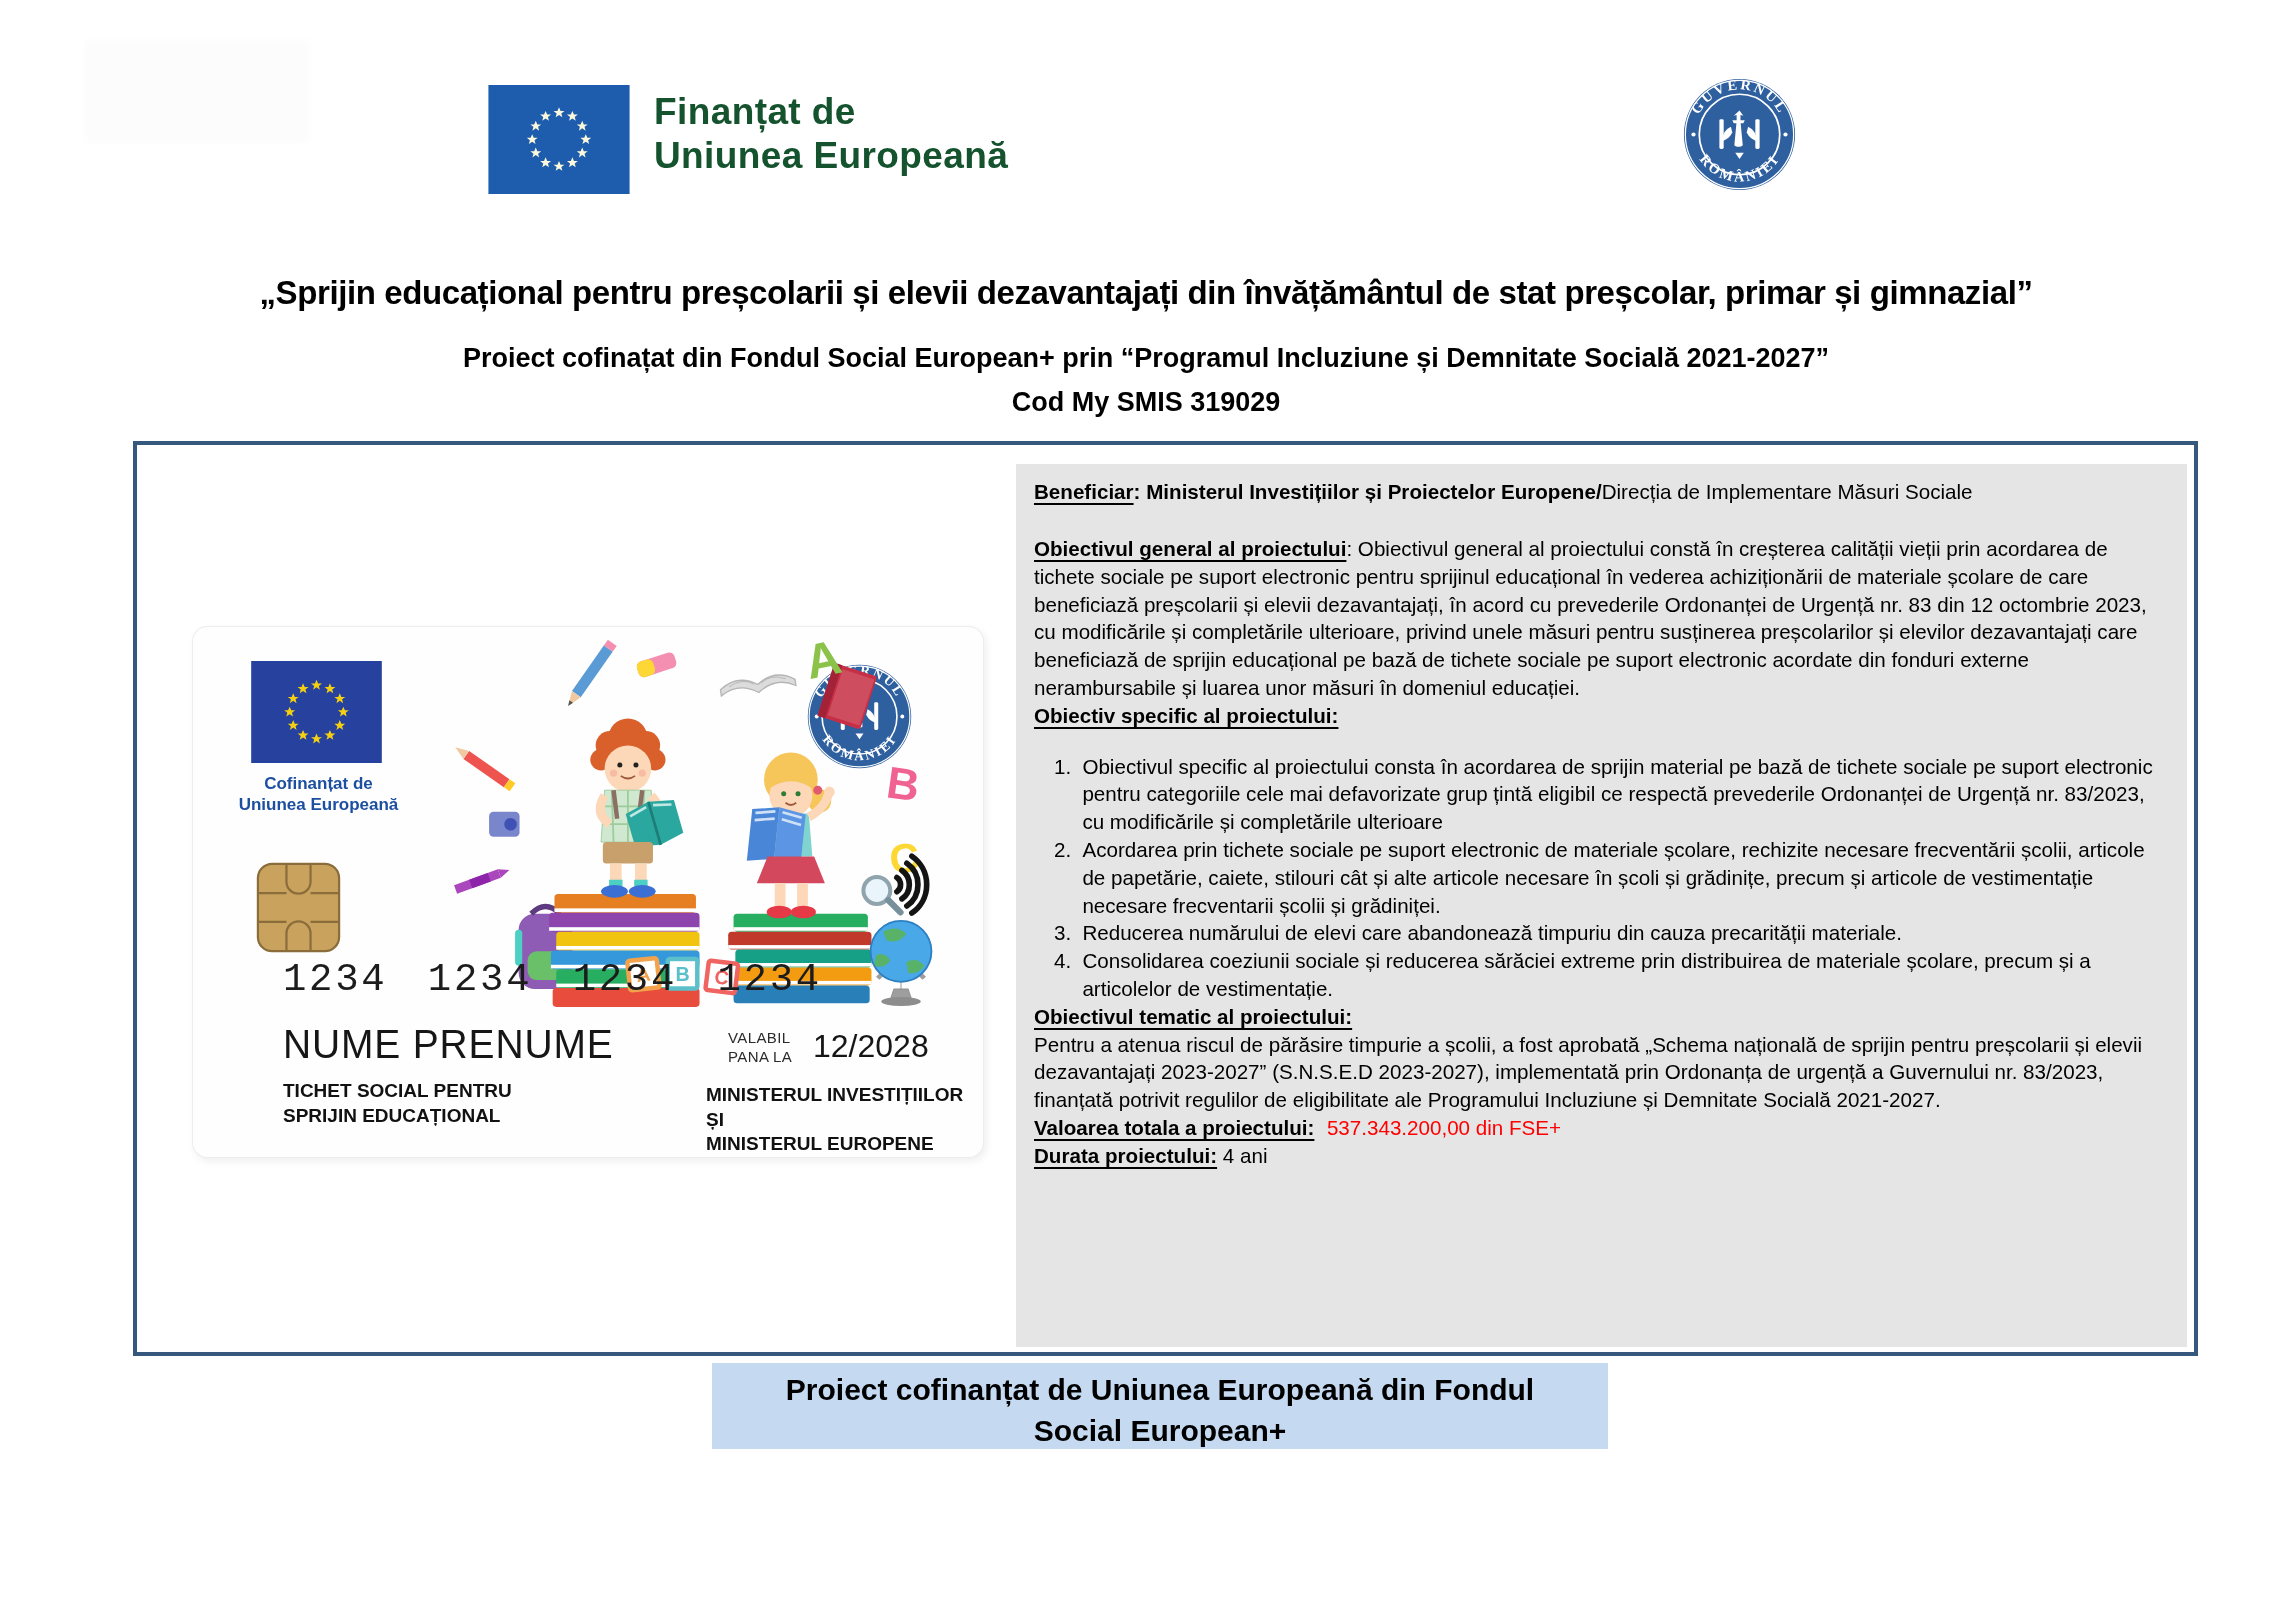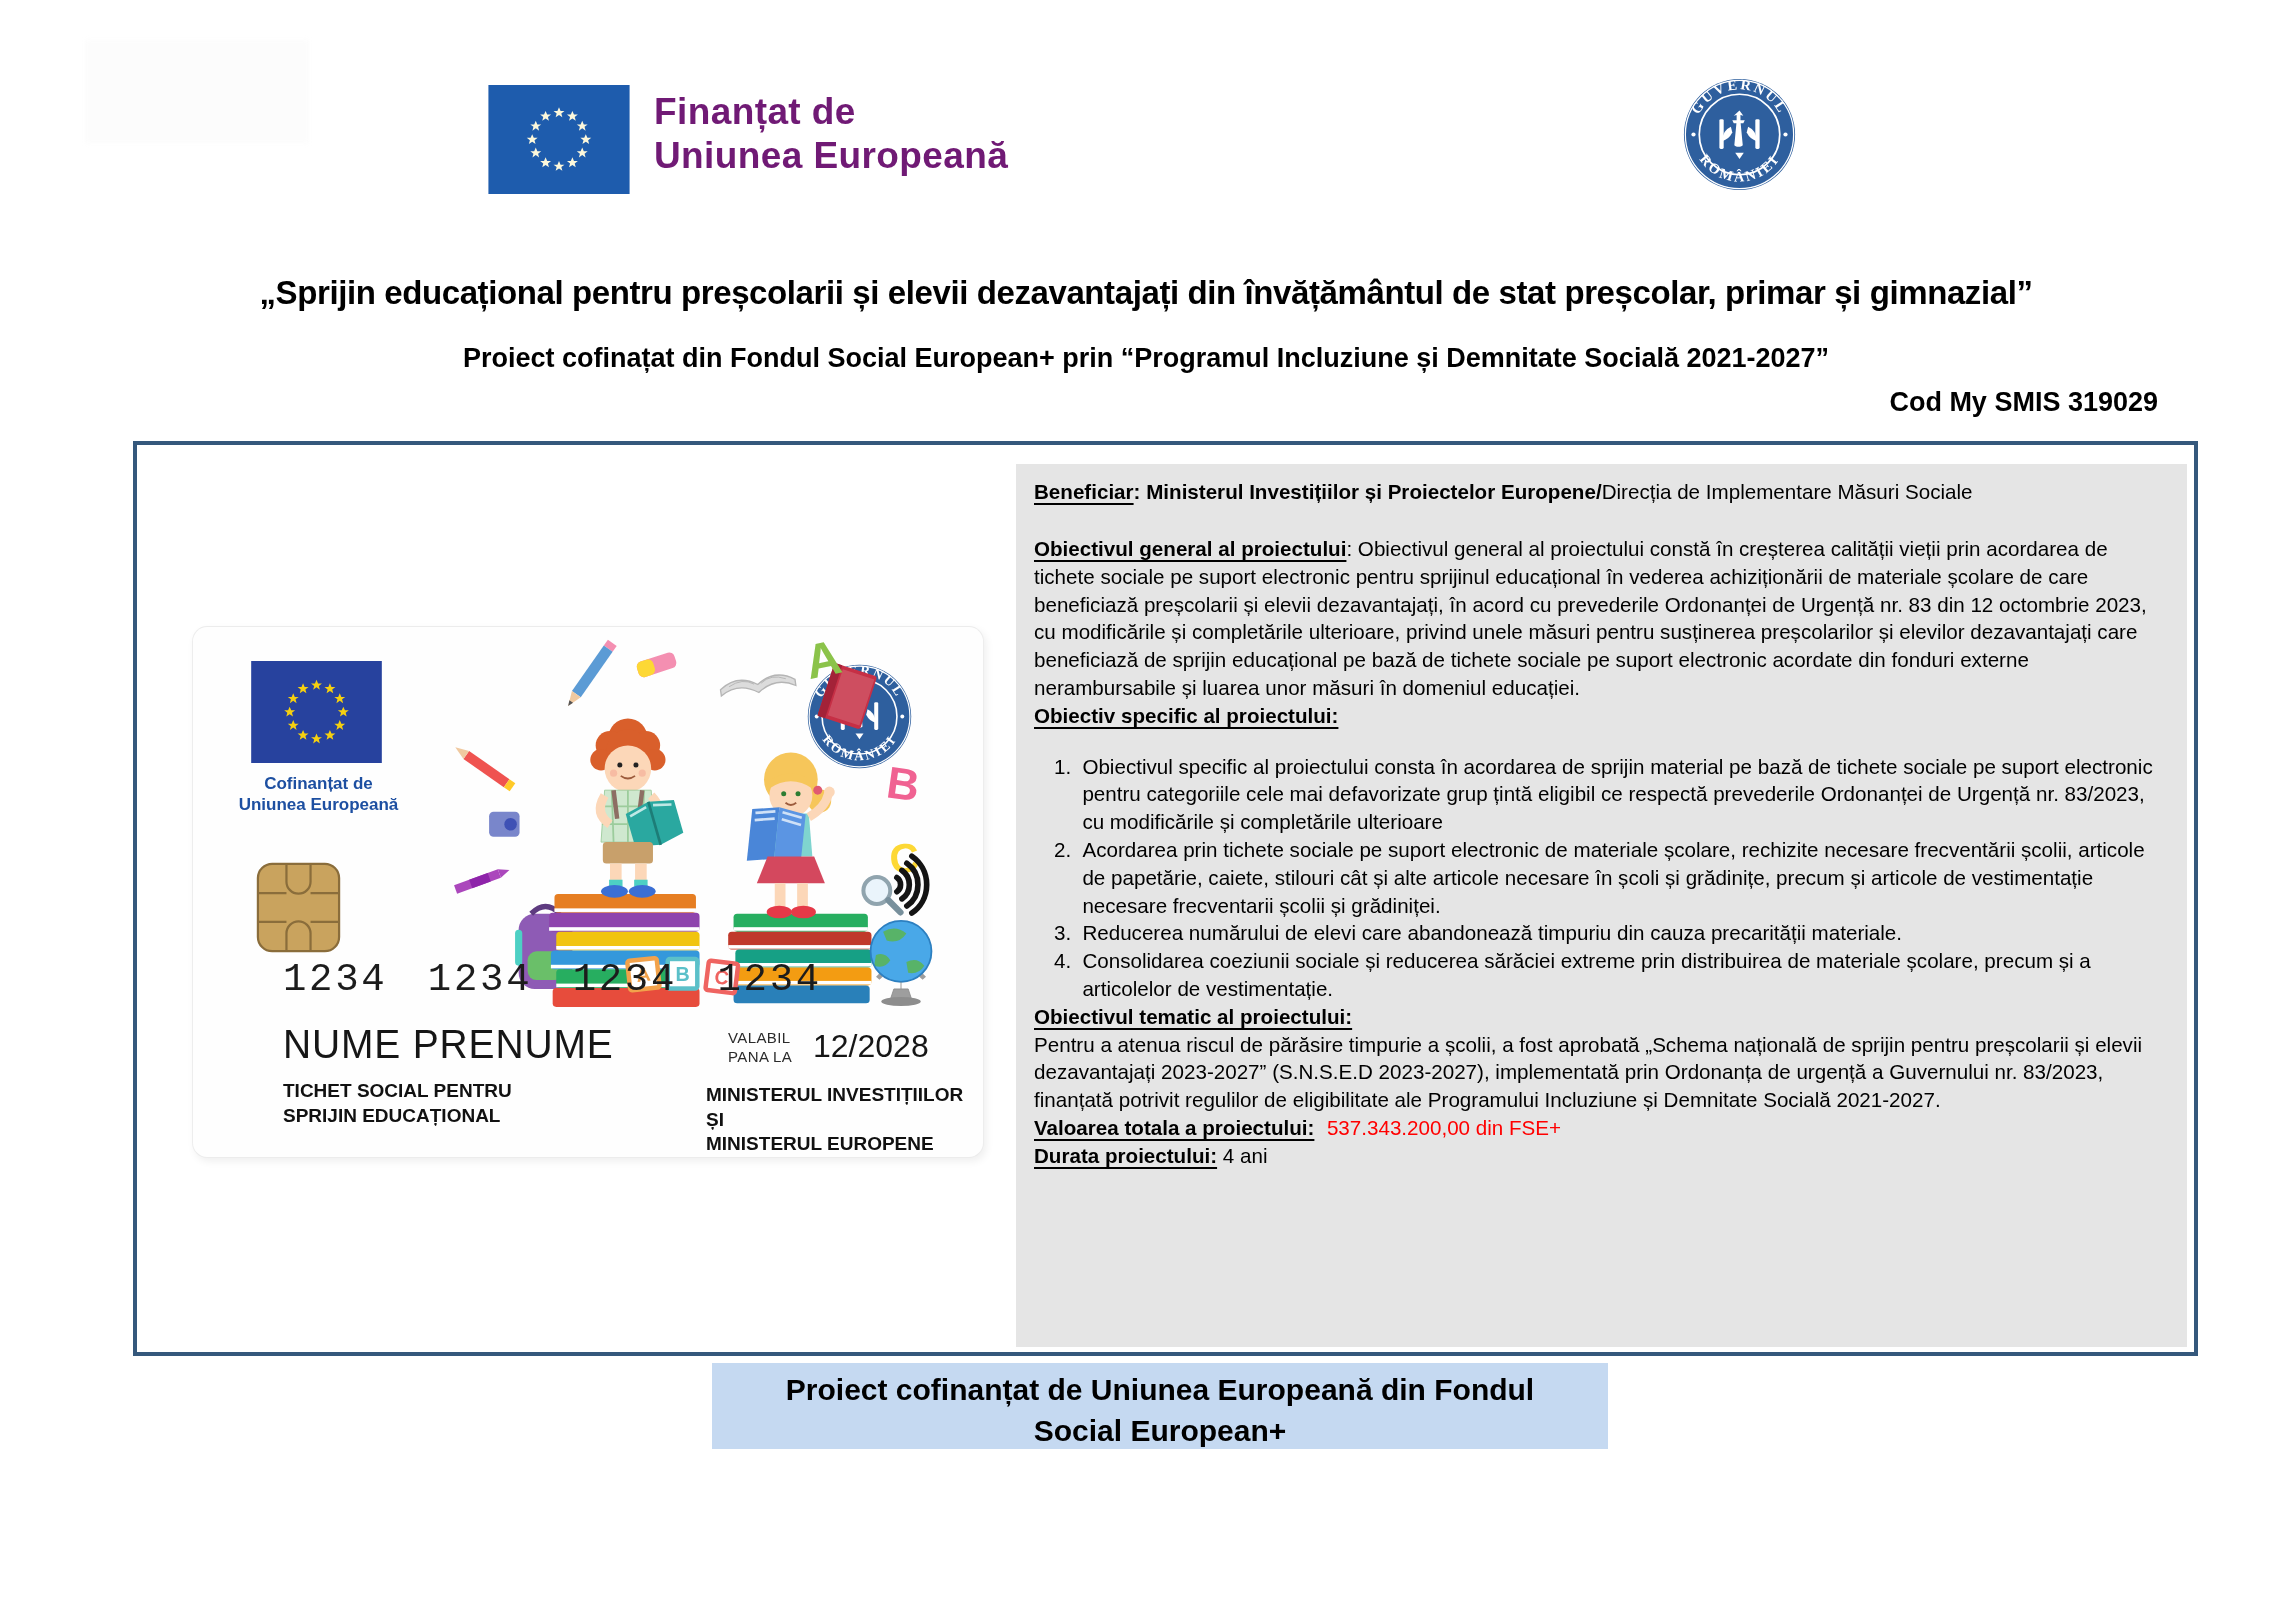--- a/index.html
+++ b/index.html
@@ -5,29 +5,29 @@
   html,body{margin:0;padding:0;}
   body{
     width:2293px;height:1621px;position:relative;background:#ffffff;
     font-family:"Liberation Sans",sans-serif;color:#000;overflow:hidden;
   }
   .abs{position:absolute;}
 
   
   .watermark{left:85px;top:40px;width:224px;height:103px;background:#fcfcfc;filter:blur(2.7px);}
   .eu-flag-header{left:488px;top:85px;width:142px;height:109px;}
-  .eu-header-text{left:654px;top:90px;font-size:37px;font-weight:bold;color:#701a75;line-height:1.2;letter-spacing:0.4px;}
+  .eu-header-text{left:654px;top:90px;font-size:37px;font-weight:bold;color:#14532d;line-height:1.2;letter-spacing:0.4px;}
   .gov-logo-header{left:1682px;top:77px;width:115px;height:115px;}
 
   
   .title-wrap{left:134px;top:274px;width:2024px;text-align:center;}
   .page-title{font-size:33px;font-weight:bold;letter-spacing:-0.4px;}
   .sub-wrap{left:134px;top:343px;width:2024px;text-align:center;}
   .subtitle{font-size:27px;font-weight:bold;}
-  .cod-wrap{left:134px;top:387px;width:2024px;text-align:right;}
+  .cod-wrap{left:134px;top:387px;width:2024px;text-align:center;}
 
   
   .mainbox{left:133px;top:441px;width:2065px;height:915px;border:4.5px solid #35587c;box-sizing:border-box;background:#fff;}
 
   
   .card{left:193px;top:627px;width:790px;height:530px;background:#fefefe;border-radius:14.3px;
         box-shadow:0 0 0 0.9px #ececec, 2.7px 3.6px 9px rgba(0,0,0,.07);}
   .card .flag{left:58px;top:34px;width:131px;height:102px;}
   .card .flag-caption{left:18px;top:146px;width:215px;text-align:center;font-size:17px;font-weight:bold;color:#1d4fa1;line-height:1.25;}
   .card .gov{left:613px;top:36px;width:107px;height:107px;}

